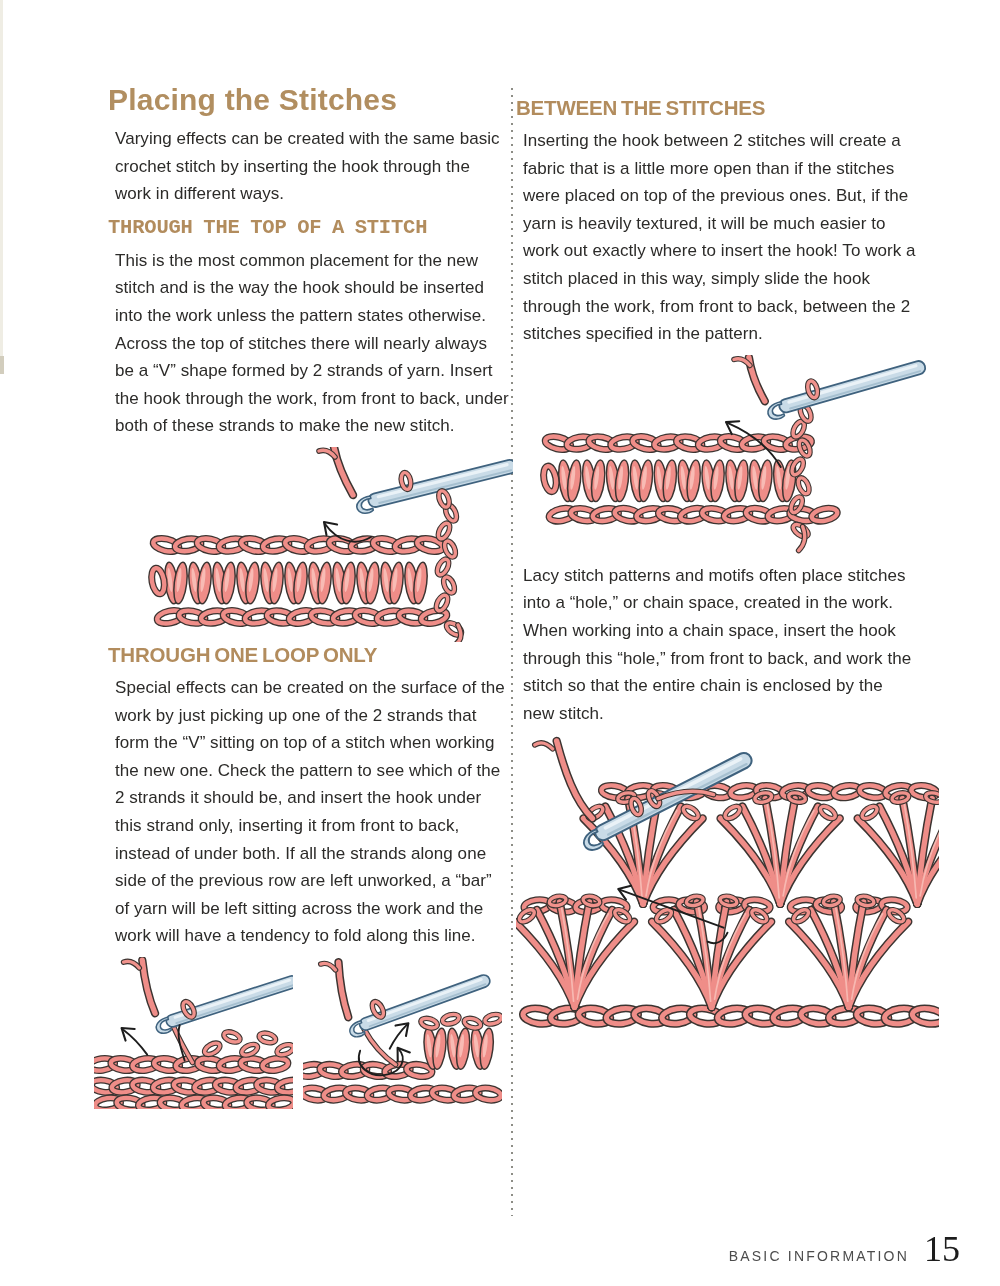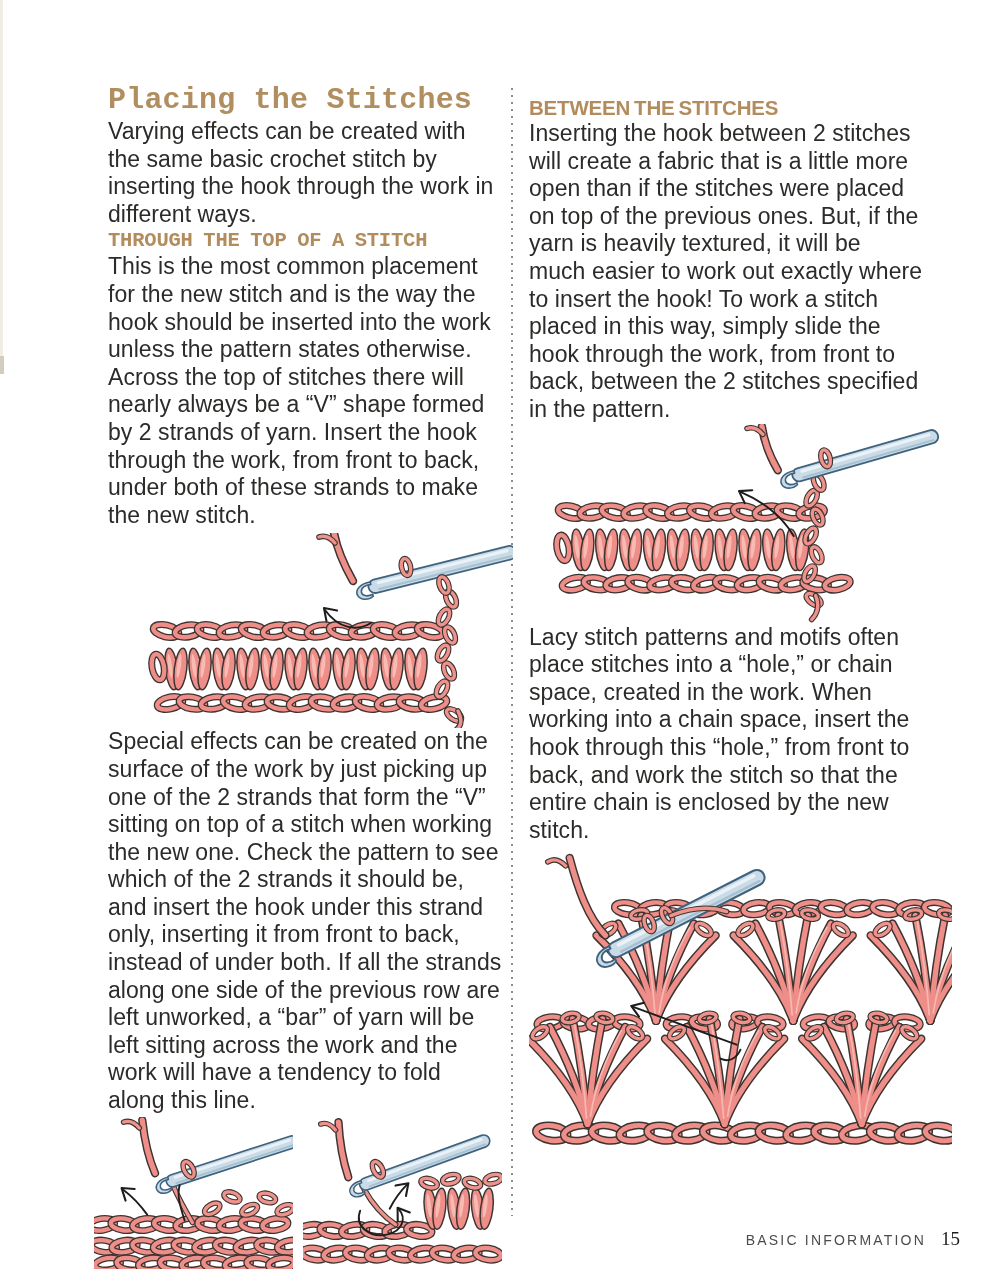--- a/index.html
+++ b/index.html
@@ -4,33 +4,33 @@
 <style>
   html,body{margin:0;padding:0;background:#ffffff;}
   .page{position:relative;width:1000px;height:1286px;background:#ffffff;overflow:hidden;
         font-family:"Liberation Sans",sans-serif;color:#2c2b29;}
   .edge-line{position:absolute;left:0;top:0;width:3px;height:374px;background:#efede4;}
   .edge-tab{position:absolute;left:0;top:356px;width:4px;height:18px;background:#d2cdbd;}
   .divider{position:absolute;left:511px;top:88px;width:2px;height:1128px;
            background-image:repeating-linear-gradient(to bottom,#8d8d86 0 2.4px,transparent 2.4px 7px);}
   .col{position:absolute;width:394px;}
   .col-left{left:108px;top:82px;}
-  .col-right{left:529px;top:95px;}
-  h1.title{margin:0;font-family:Liberation Mono, monospace;font-weight:700;
+  .col-right{left:516px;top:95px;}
+  h1.title{margin:0;font-family:Liberation Sans, sans-serif;font-weight:700;
            font-size:30px;line-height:36px;color:#b18e60;letter-spacing:.2px;}
   h2.subhead{margin:0;font-size:20.5px;line-height:25px;font-weight:700;color:#b28c5d;
              letter-spacing:-.2px;word-spacing:-1.5px;}
-  p.body{margin:0;width:394px;font-size:23px;line-height:27.6px;letter-spacing:.05px;}
+  p.body{margin:7px;width:394px;font-size:17px;line-height:27.6px;letter-spacing:.05px;}
   .mt8{margin-top:8px;} .mt18{margin-top:18px;font-family:Liberation Mono, monospace;} .mt4{margin-top:4px;}
   .mt16{margin-top:16px;} .mt24{margin-top:24px;}
   .illo{display:block;}
   .pair{display:flex;gap:10px;margin-left:-14px;margin-top:2px;}
   .footer{position:absolute;top:1228px;right:40px;display:flex;align-items:baseline;gap:15px;}
   .footer .label{font-size:14px;letter-spacing:2.2px;color:#4c4c4c;padding-left:40px;}
-  .footer .num{font-family:"Liberation Serif",serif;font-size:19px;color:#1c1c1c;}
+  .footer .num{font-family:"Liberation Serif",serif;font-size:36px;color:#1c1c1c;}
   
   .ro{fill:none;stroke:#3c3431;stroke-width:7;}   .rc{fill:none;stroke:#ef8d88;stroke-width:4.4;}
   .roS{fill:none;stroke:#3c3431;stroke-width:5.6;} .rcS{fill:none;stroke:#f0928c;stroke-width:3.4;}
   .roB{fill:none;stroke:#3c3431;stroke-width:8;}  .rcB{fill:none;stroke:#ef8d88;stroke-width:5;}
   .yo{fill:none;stroke:#3c3431;stroke-width:8.4;stroke-linecap:round;}
   .yc{fill:none;stroke:#ef8d88;stroke-width:5.4;stroke-linecap:round;}
   .yoS{fill:none;stroke:#3c3431;stroke-width:5.6;stroke-linecap:round;}
   .ycS{fill:none;stroke:#f0928c;stroke-width:3.4;stroke-linecap:round;}
   .yh{fill:none;stroke:#f9c3bc;stroke-width:1.7;stroke-linecap:round;opacity:.8;}
   .pf{fill:#ef8d88;stroke:#3c3431;stroke-width:1.5;}
@@ -163,20 +163,21 @@
       <path class="yo" d="M245,48 C236,32 229,16 226,0"></path>
         <path class="yc" d="M245,48 C236,32 229,16 226,0"></path>
       <path class="yoS" d="M227,10 C222,4 217,2 211,4"></path>
         <path class="ycS" d="M227,10 C222,4 217,2 211,4"></path>
       <g>
         <path class="al" d="M263,90 C248,99 230,95 217,77"></path>
         <use href="#ah" class="ar" transform="translate(216,75) rotate(45)"></use>
       </g>
     </svg>
 
+    <h2 class="subhead mt16">THROUGH ONE LOOP ONLY</h2>
     <p class="body mt4">Special effects can be created on the surface of the work by just picking up one of the 2 strands that form the “V” sitting on top of a stitch when working the new one. Check the pattern to see which of the 2 strands it should be, and insert the hook under this strand only, inserting it from front to back, instead of under both. If all the strands along one side of the previous row are left unworked, a “bar” of yarn will be left sitting across the work and the work will have a tendency to fold along this line.</p>
 
     <div class="pair">
       <svg class="illo" width="200" height="152" viewBox="0 0 202 152" role="img">
         <use href="#lnk" transform="translate(10,130) rotate(8)"></use>
           <use href="#lnk" transform="translate(31,130) rotate(-8)"></use>
           <use href="#lnk" transform="translate(52,130) rotate(8)"></use>
           <use href="#lnk" transform="translate(73,130) rotate(-8)"></use>
           <use href="#lnk" transform="translate(94,130) rotate(8)"></use>
           <use href="#lnk" transform="translate(115,130) rotate(-8)"></use>

